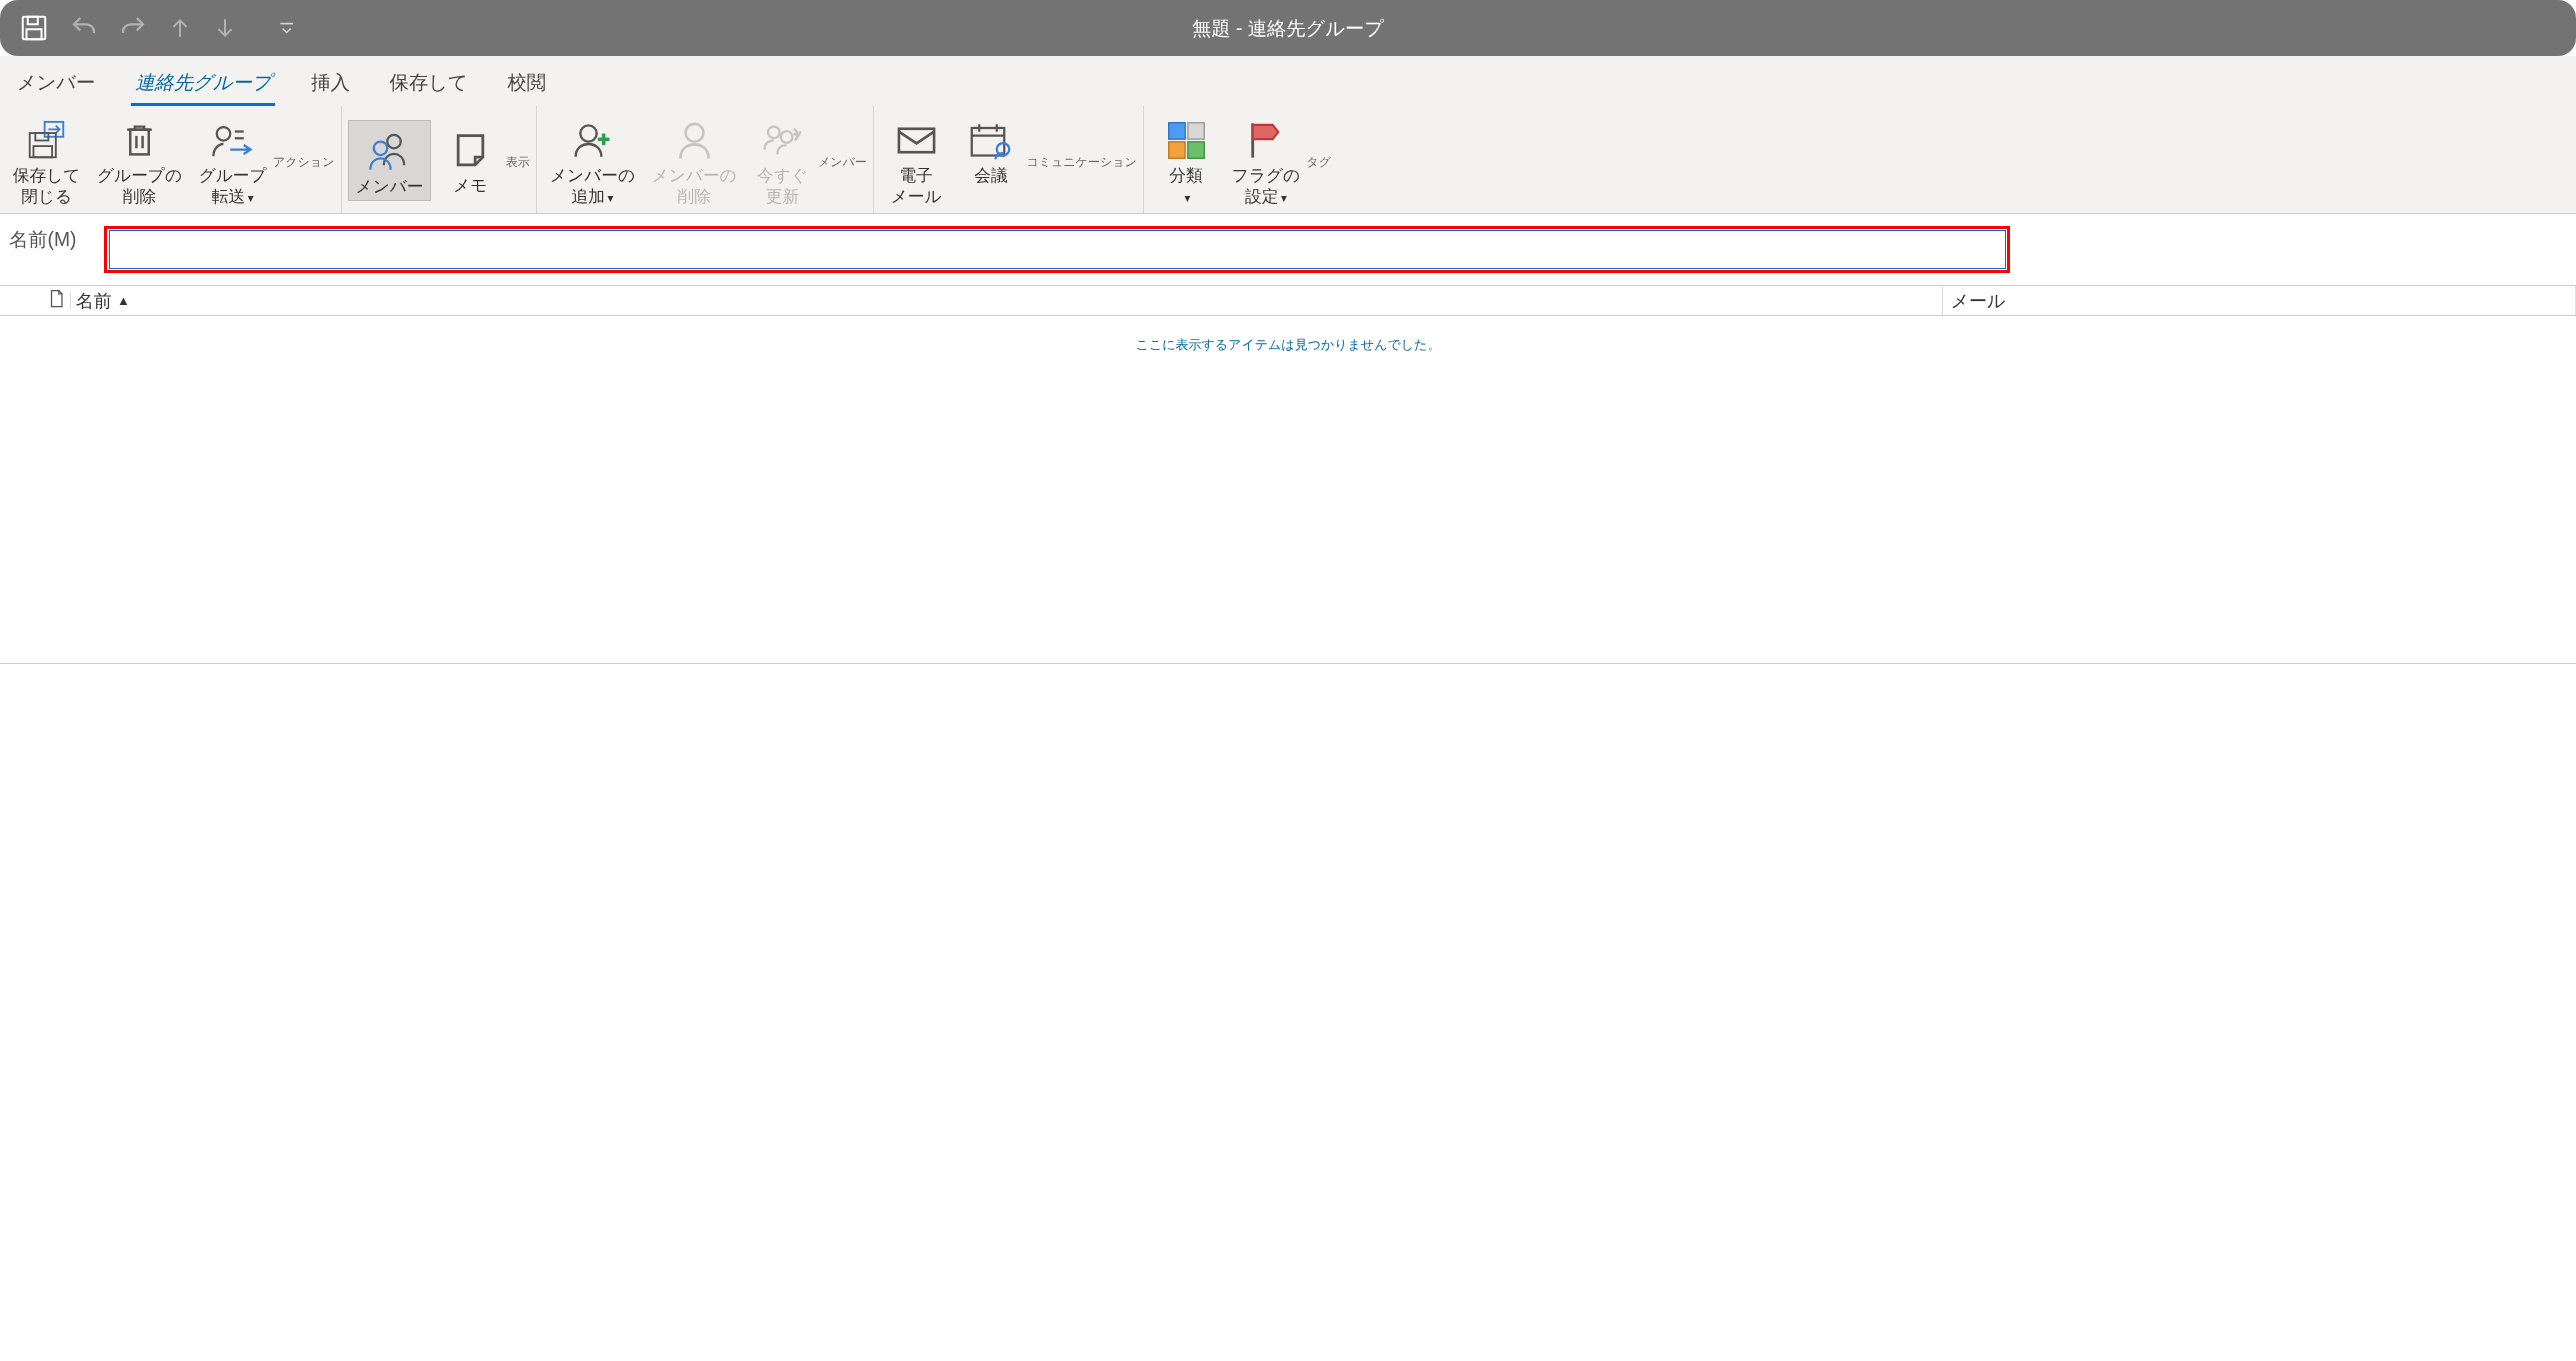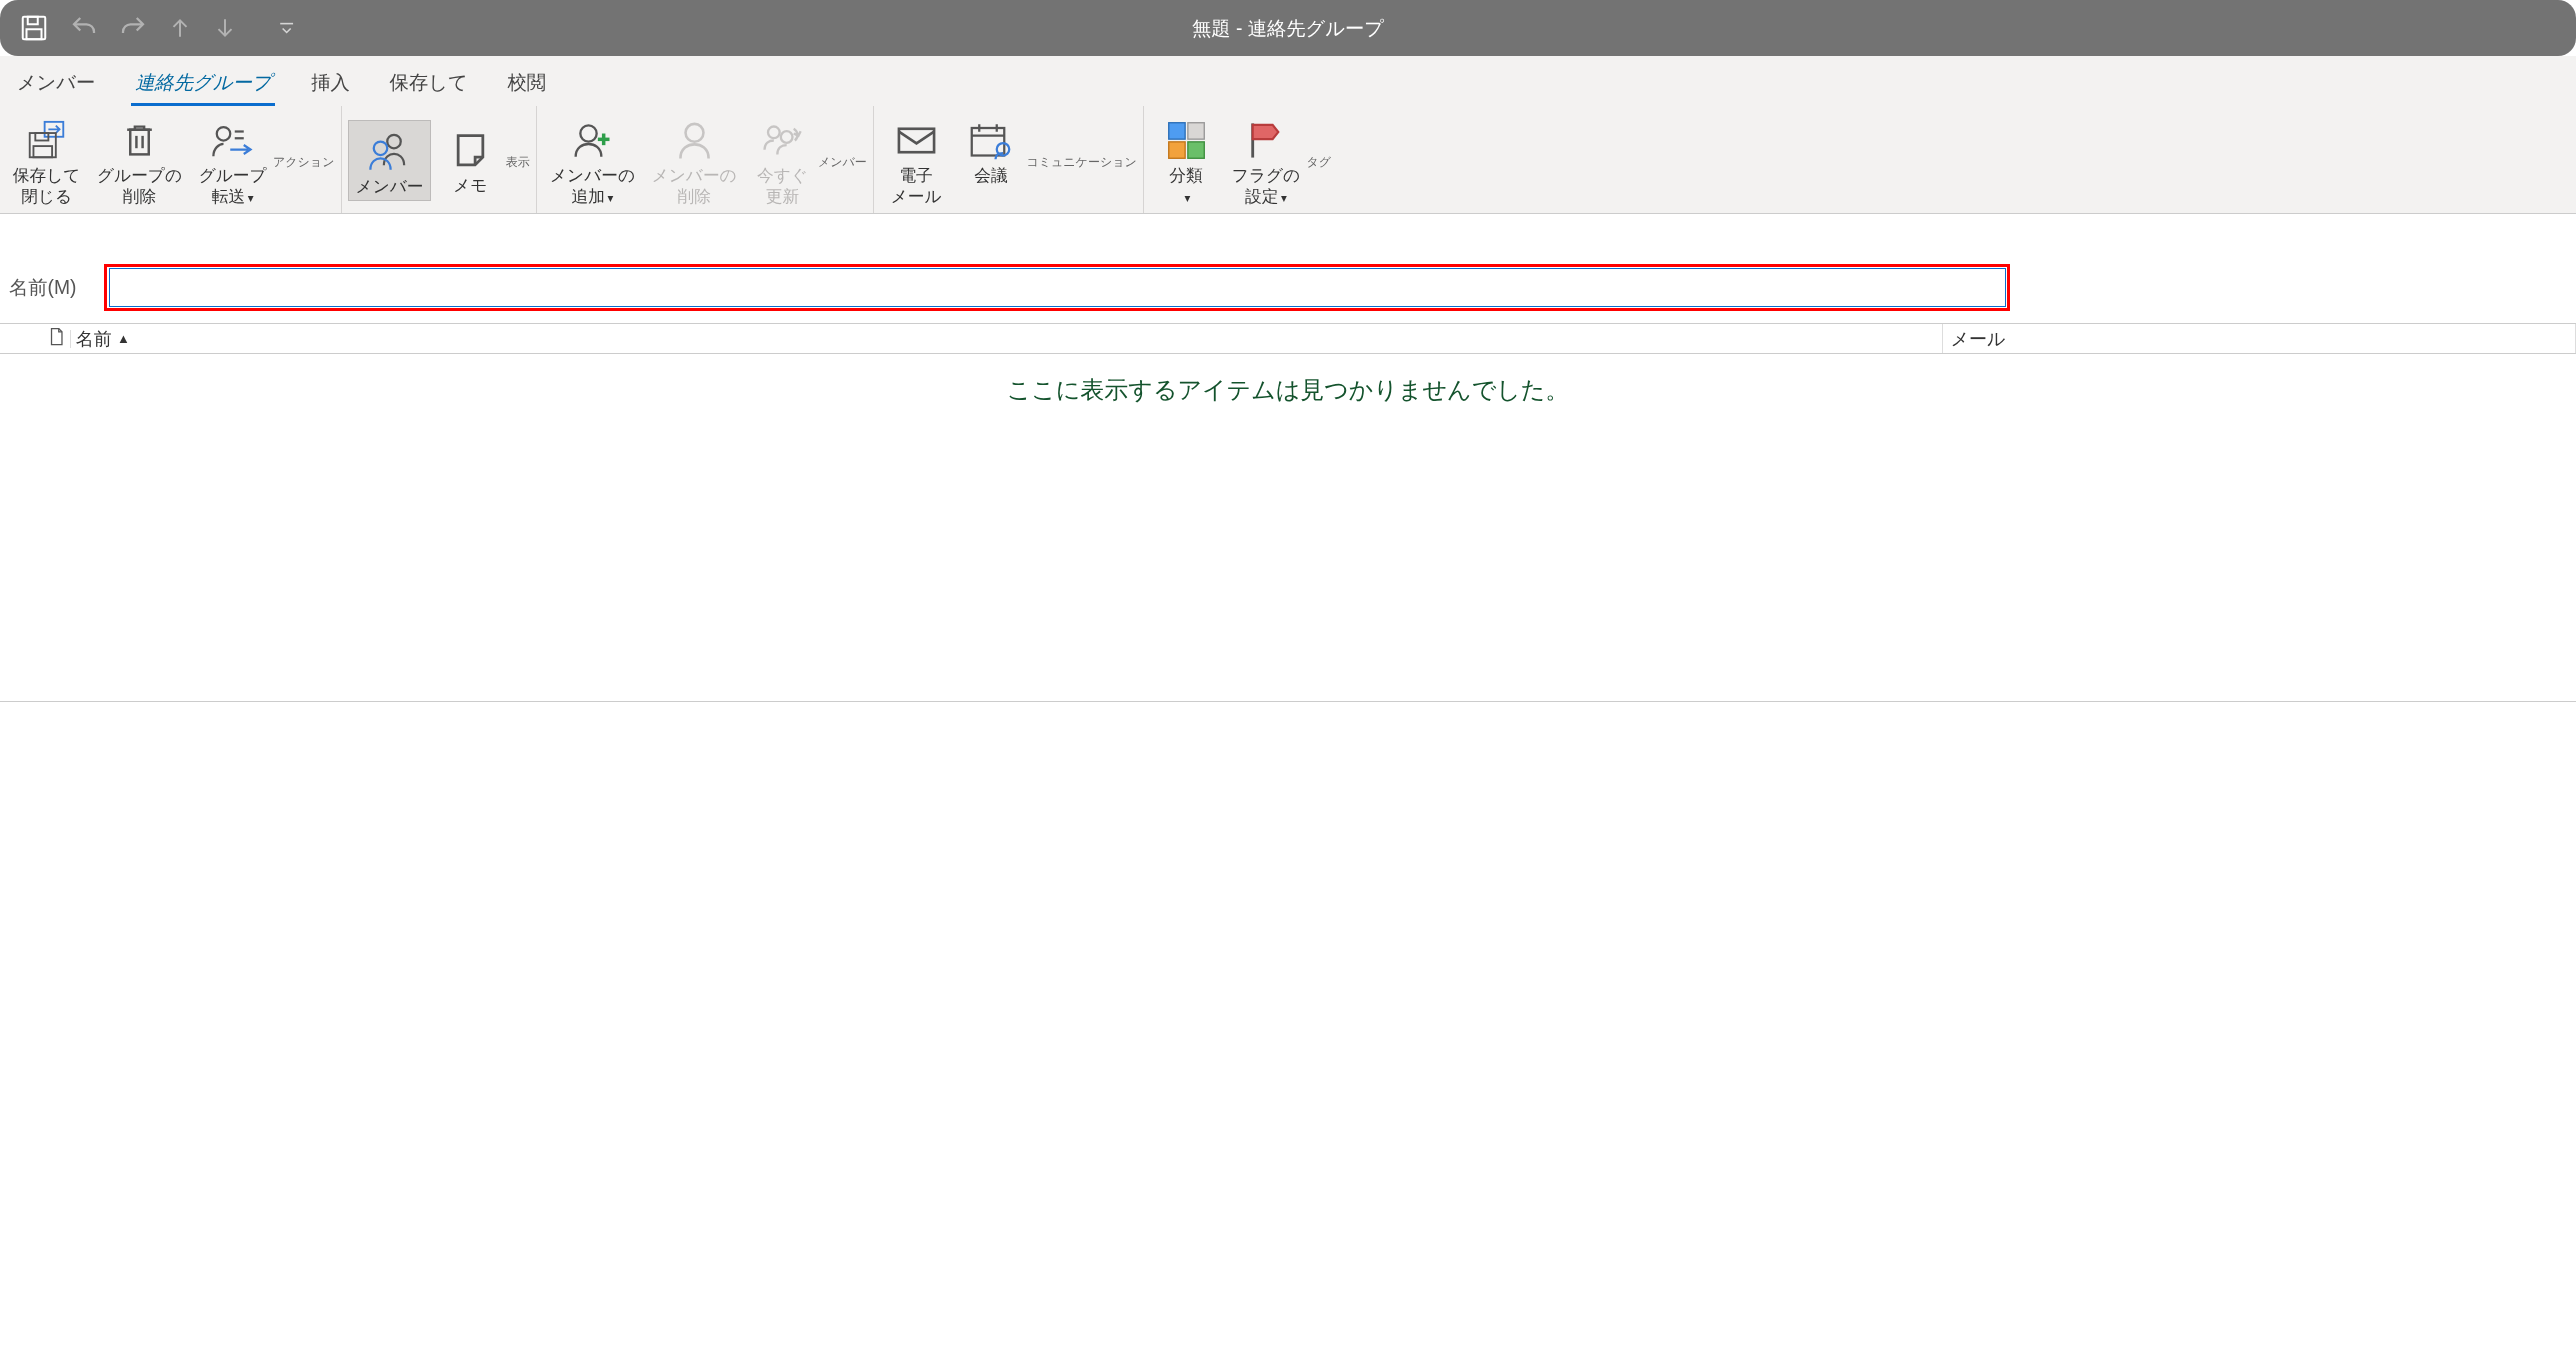--- a/index.html
+++ b/index.html
@@ -85,24 +85,22 @@
   .rbtn.selected {
     background: #d9d7d5;
     border: 0.6px solid #bdbbba;
   }
   .rbtn.disabled { color: #b8b6b5; cursor: default; }
   .rbtn .ico { height: 52px; display:flex; align-items:center; justify-content:center; }
   .rbtn .lbl { font-size: 16.7px; line-height: 1.25; white-space: pre; }
   .rbtn .caret { font-size: 11.6px; margin-left: 2.6px; }
   .name-row {
     display: flex;
-    align-items: center;
     padding: 11.6px 9px 11.6px 9px;
     gap: 28px;
-    margin-top: 38px;
   }
   .name-row label { font-size: 19.3px; color: #555; }
   .name-input-wrap {
     flex: 1;
     border: 3.9px solid #ff0000;
     padding: 1.3px;
     max-width: 1906px;
   }
   .name-input {
     width: 100%;
@@ -123,22 +121,22 @@
     align-items: center;
     gap: 5.2px;
     padding: 2.6px 7.7px;
     border-right: 0.6px solid #ddd;
   }
   .col.name { width: 1903px; margin-left: 40px; }
   .col.mail { flex: 1; }
   .sort-caret { font-size: 13px; }
   .empty {
     text-align: center;
-    font-size: 24px;
-    color: #14532d;
+    font-size: 13px;
+    color: #0369a1;
     padding: 19.3px 0;
   }
   .list-body {
     height: 348px;
     border-bottom: 0.6px solid #ccc;
   }
 </style>
 </head>
 <body>
 

